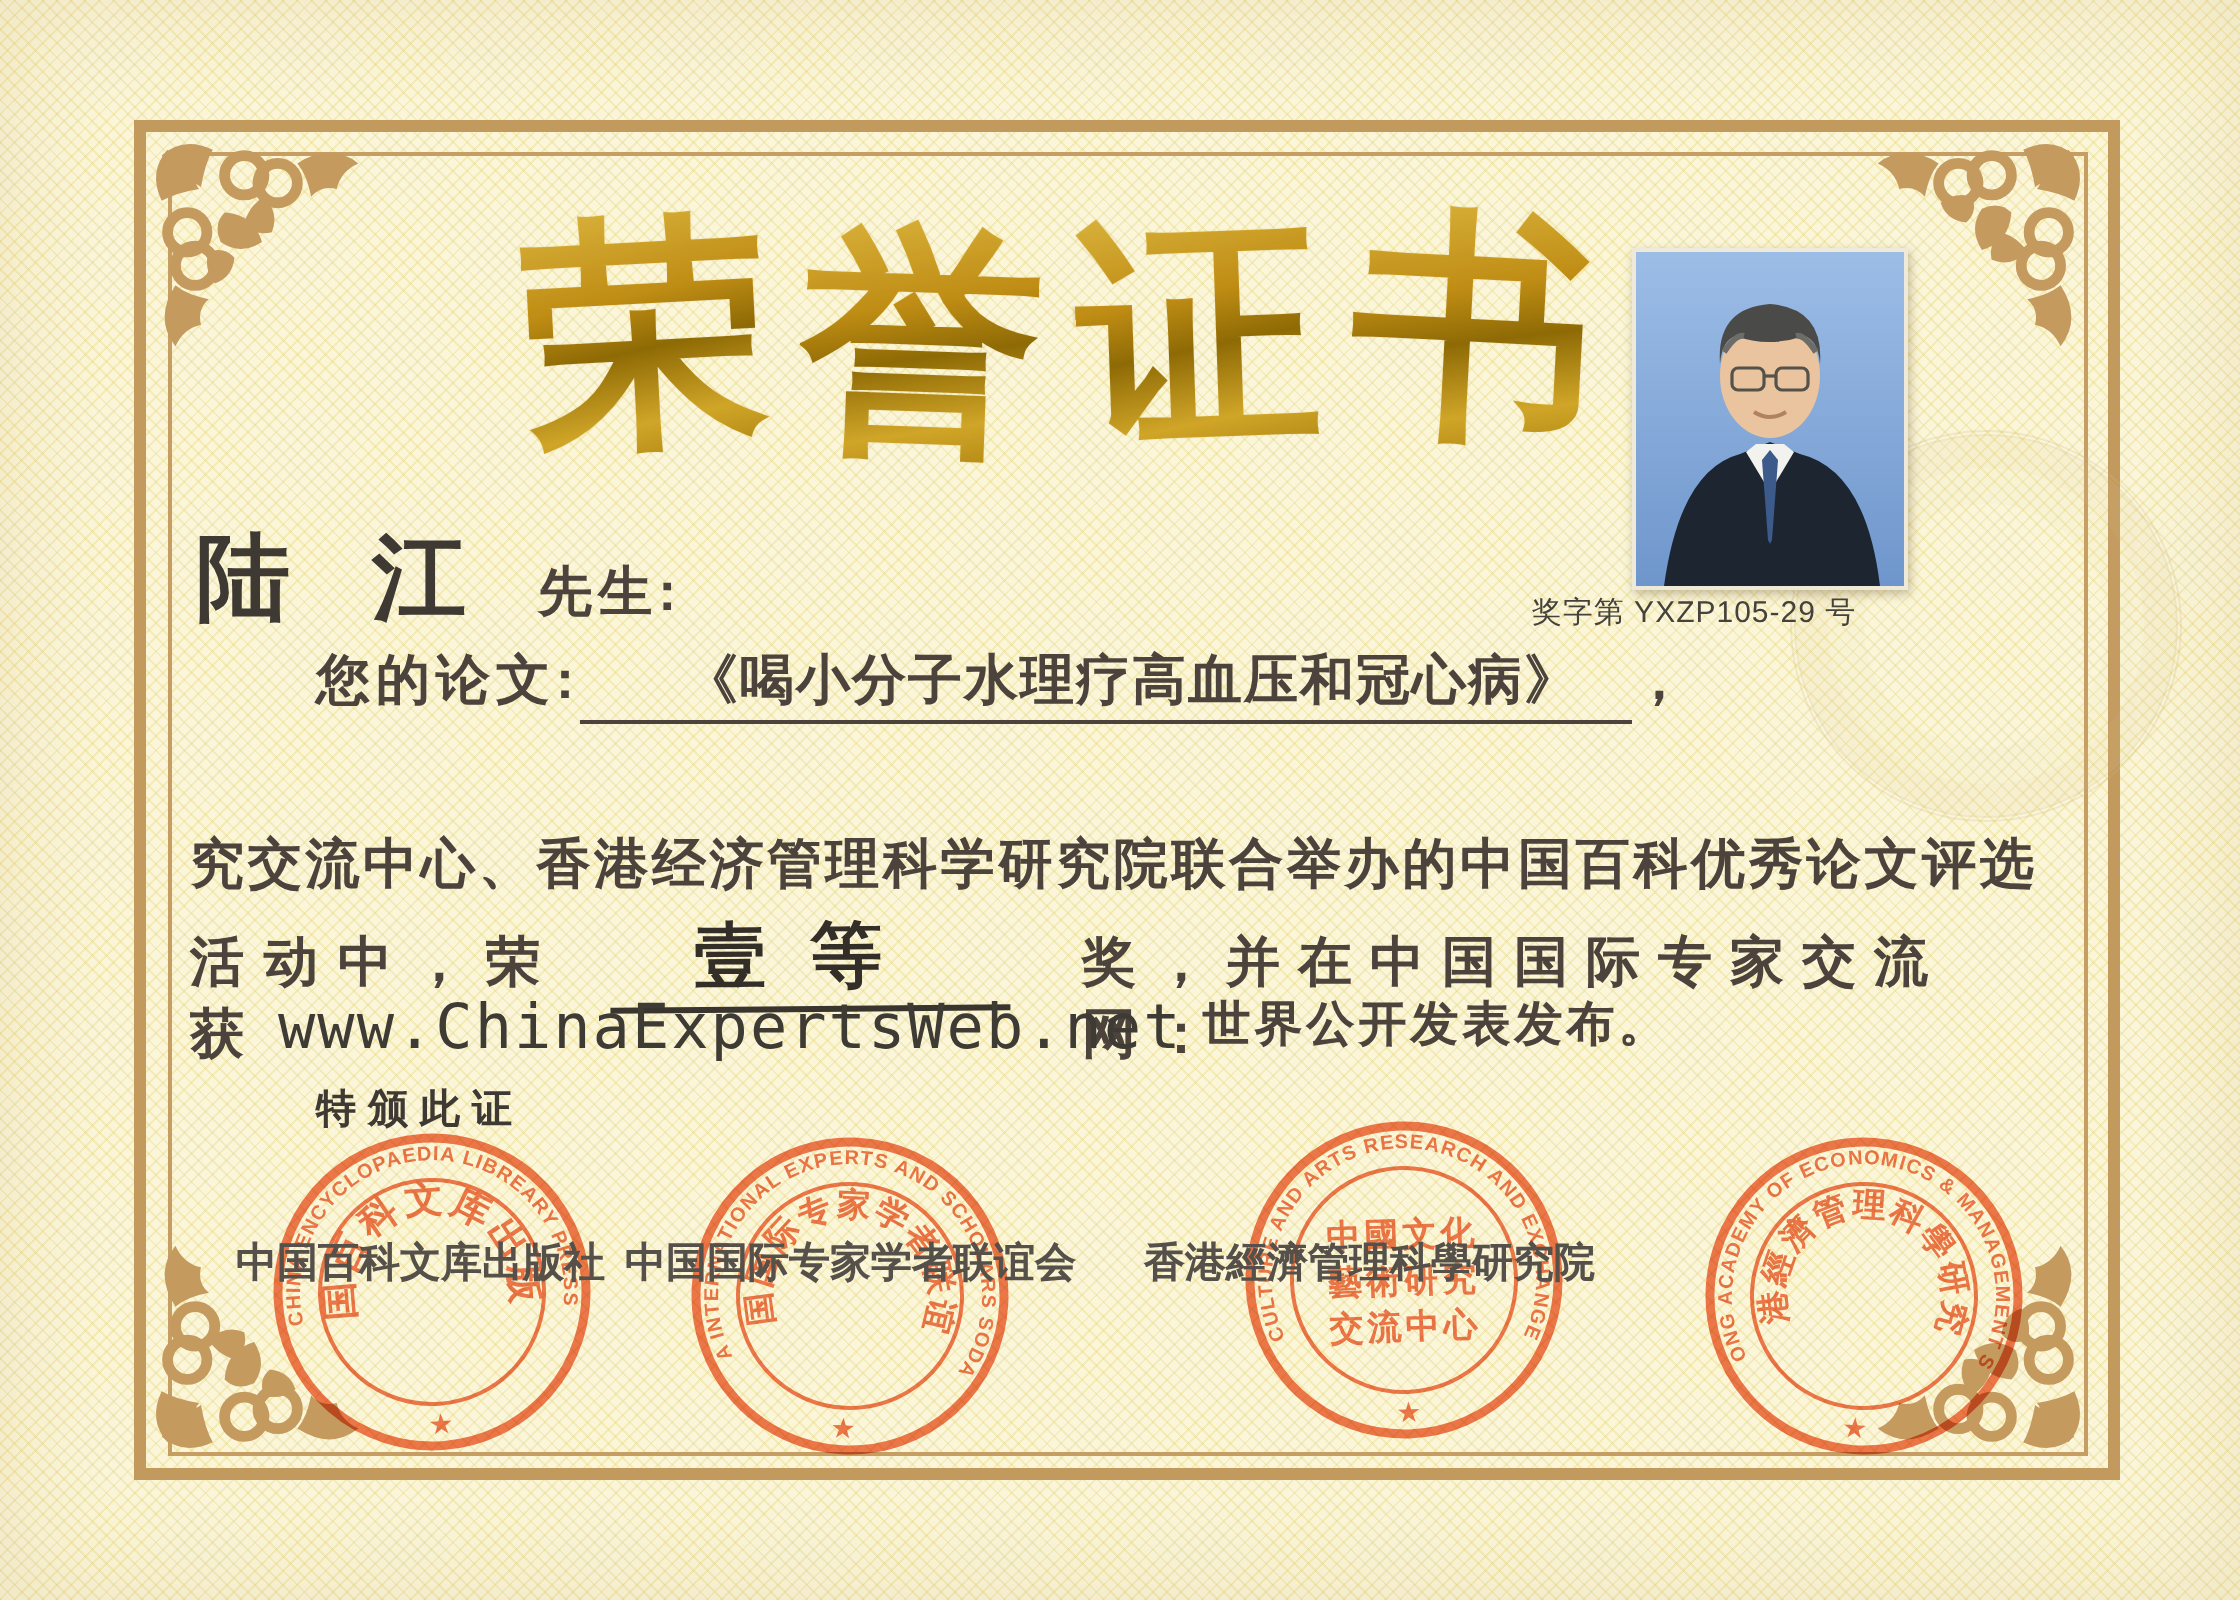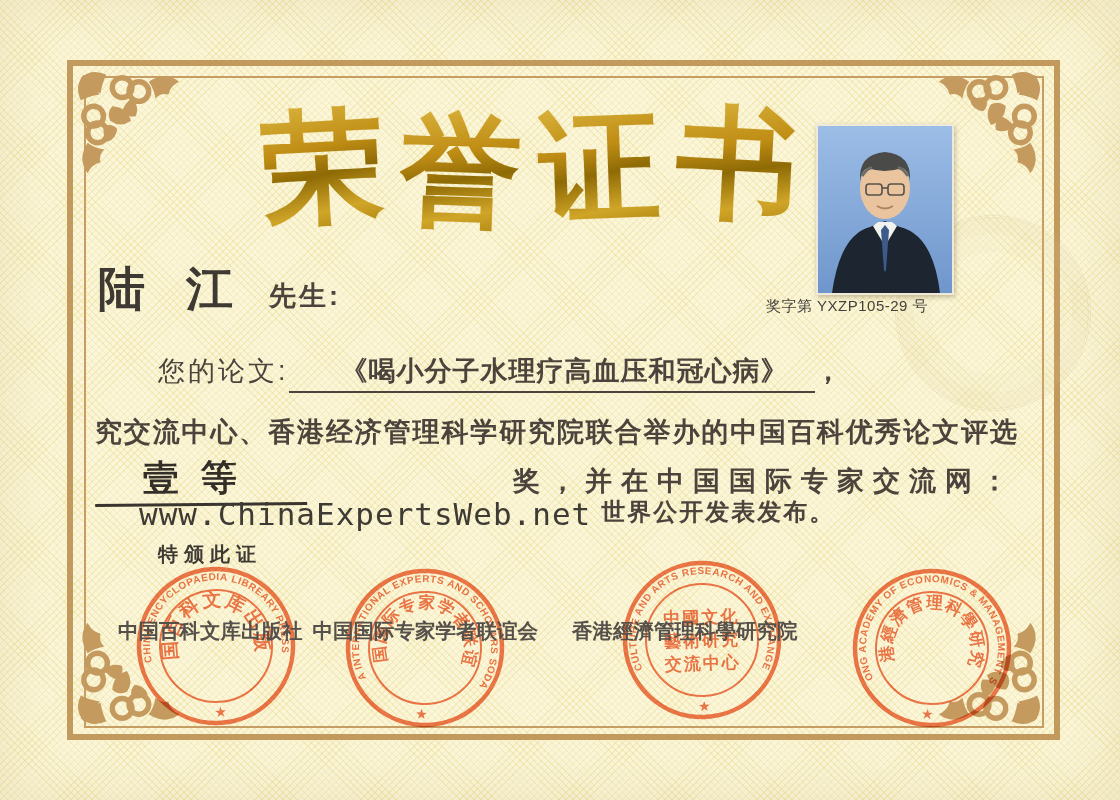--- a/index.html
+++ b/index.html
@@ -43,21 +43,21 @@
   .photo{left:816px;top:124px;width:134px;height:167px;border:2px solid #efe9da;
     box-shadow:1px 2px 5px rgba(90,70,30,.35);background:#7da3d8;}
   .photo svg{display:block;width:100%;height:100%;}
   .photo-caption{left:756px;top:297px;width:182px;text-align:center;font-size:15px;
     letter-spacing:.5px;color:#45413b;}
   
   .name-row{left:98px;top:258px;display:flex;align-items:baseline;gap:22px;}
   .name{font-size:47px;font-weight:bold;letter-spacing:14px;color:#3e3932;text-align:right;}
   .honorific{font-size:27px;font-weight:bold;letter-spacing:3px;}
   .paper-row{left:158px;top:322px;display:flex;align-items:baseline;}
-  .paper-label{font-size:27px;font-weight:normal;letter-spacing:3px;margin-top:31px;}
+  .paper-label{font-size:27px;font-weight:bold;letter-spacing:3px;}
   .paper-title{font-size:27px;font-weight:bold;letter-spacing:1px;
     border-bottom:2px solid #4c443c;padding:0 26px 2px 52px;}
   .paper-comma{font-size:27px;font-weight:bold;}
   .para{font-size:27px;font-weight:bold;line-height:1.35;
     text-align:justify;text-align-last:justify;}
   .para-1{left:128px;top:372px;width:889px;}
   .para-2{left:95px;top:414px;width:922px;}
   .award-row{left:95px;top:454px;width:922px;display:flex;justify-content:space-between;align-items:baseline;}
   .award-pre{font-size:27px;font-weight:bold;letter-spacing:10px;}
   .award-post{font-size:27px;font-weight:bold;letter-spacing:9px;margin-left:36px;}
@@ -204,20 +204,21 @@
 
   <div class="abs paper-row">
     <span class="paper-label">您的论文:</span>
     <span class="paper-title">《喝小分子水理疗高血压和冠心病》</span>
     <span class="paper-comma">，</span>
   </div>
 
   <div class="abs para para-2">究交流中心、香港经济管理科学研究院联合举办的中国百科优秀论文评选</div>
 
   <div class="abs award-row">
+    <span class="award-pre">活动中，荣获</span>
     <span class="award-blank">
       <span class="award-grade">壹等</span>
     </span>
     <span class="award-post">奖，并在中国国际专家交流网：</span>
   </div>
 
   <div class="abs web-row">
     <span class="website">www.ChinaExpertsWeb.net</span>
     <span class="publish">世界公开发表发布。</span>
   </div>

